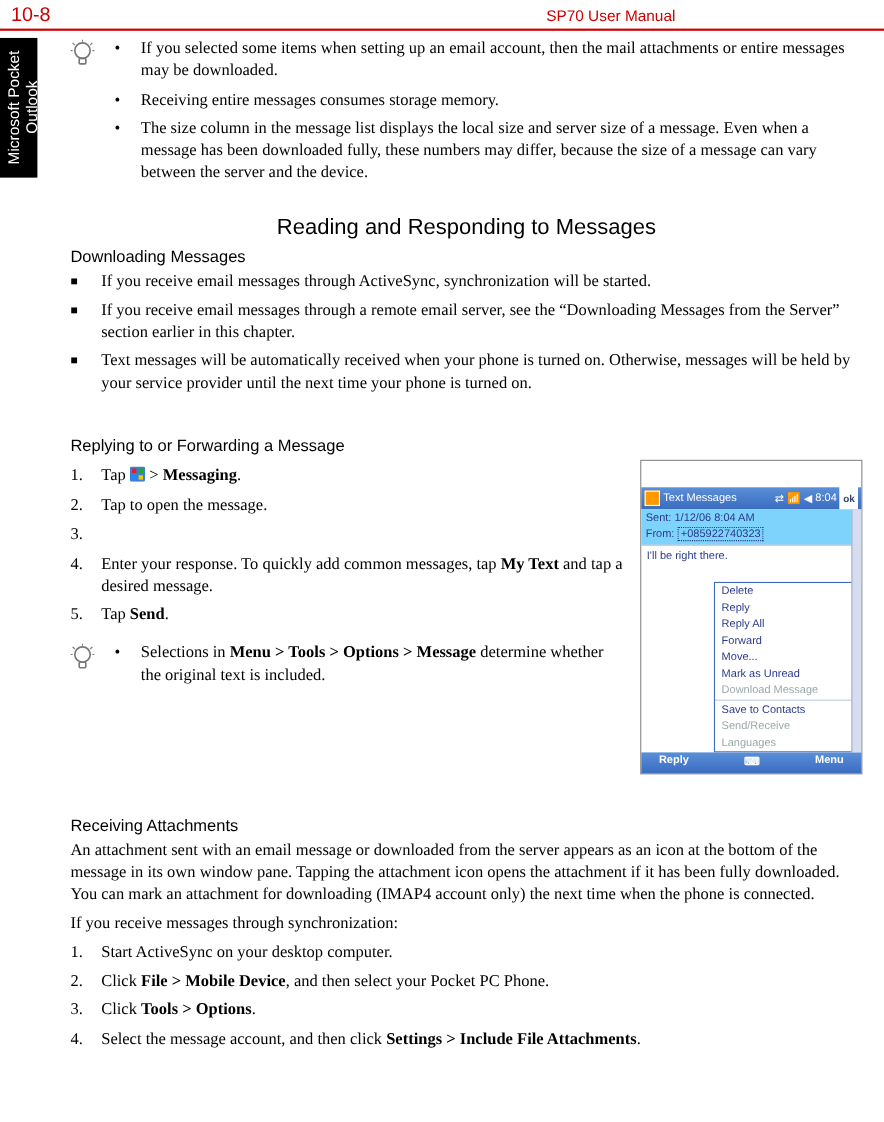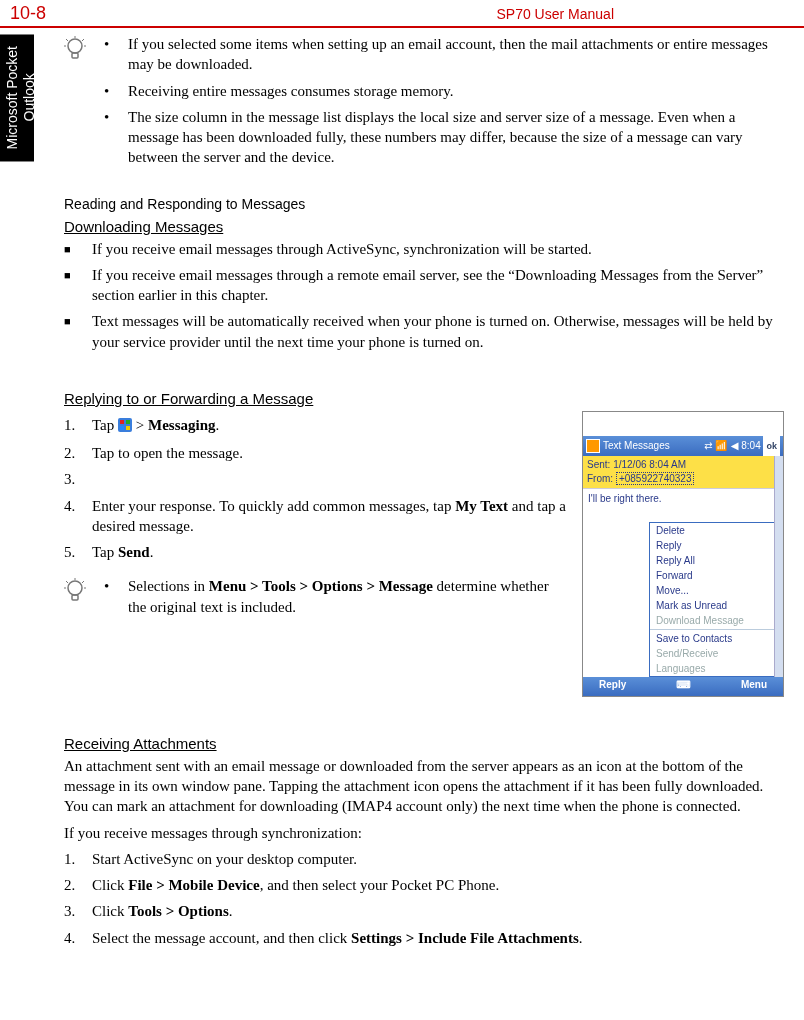--- a/index.html
+++ b/index.html
@@ -69,29 +69,29 @@
     margin-bottom: 6px;
     line-height: 1.35;
   }
   .bullet-list .dot {
     width: 24px;
     flex: 0 0 24px;
   }
   h2.section {
     font-family: Arial, Helvetica, sans-serif;
     font-weight: normal;
-    font-size: 14px;
+    font-size: 20px;
     margin: 22px 0 6px 0;
+    text-align: center;
   }
   h3.sub {
     font-family: Arial, Helvetica, sans-serif;
     font-weight: normal;
     font-size: 15px;
     margin: 6px 0 4px 0;
-    text-decoration: underline;
   }
   h3.sub.spaced {
     margin-top: 38px;
   }
   p.para {
     margin: 4px 0 6px 0;
     line-height: 1.35;
   }
   .sq-list, .num-list {
     list-style: none;
@@ -142,21 +142,21 @@
     margin-top: 24px;
   }
   .phone .titlebar .flag {
     width: 12px; height: 12px; background: #f90; border: 1px solid #fff; margin-right: 3px;
   }
   .phone .titlebar .spacer { flex: 1; }
   .phone .titlebar .ok {
     background: #fff; color: #346; border-radius: 7px; padding: 16px 3px; font-size: 9px; font-weight: bold;
   }
   .phone .info {
-    background: #fde047;
+    background: #7dd3fc;
     padding: 2px 4px;
     color: #2a3a8a;
     line-height: 1.4;
     border-bottom: 1px solid #ccd;
   }
   .phone .info .fromnum {
     border: 1px dotted #2a3a8a;
     padding: 0 2px;
   }
   .phone .msgbody {

